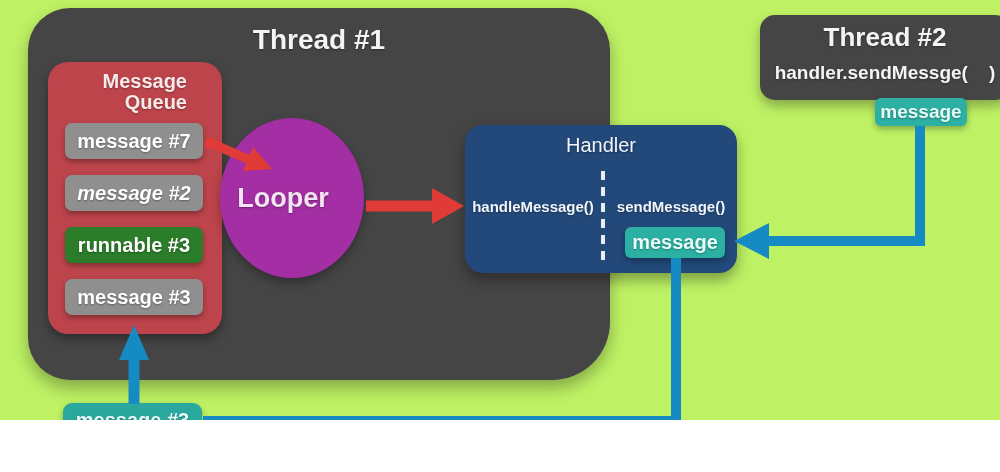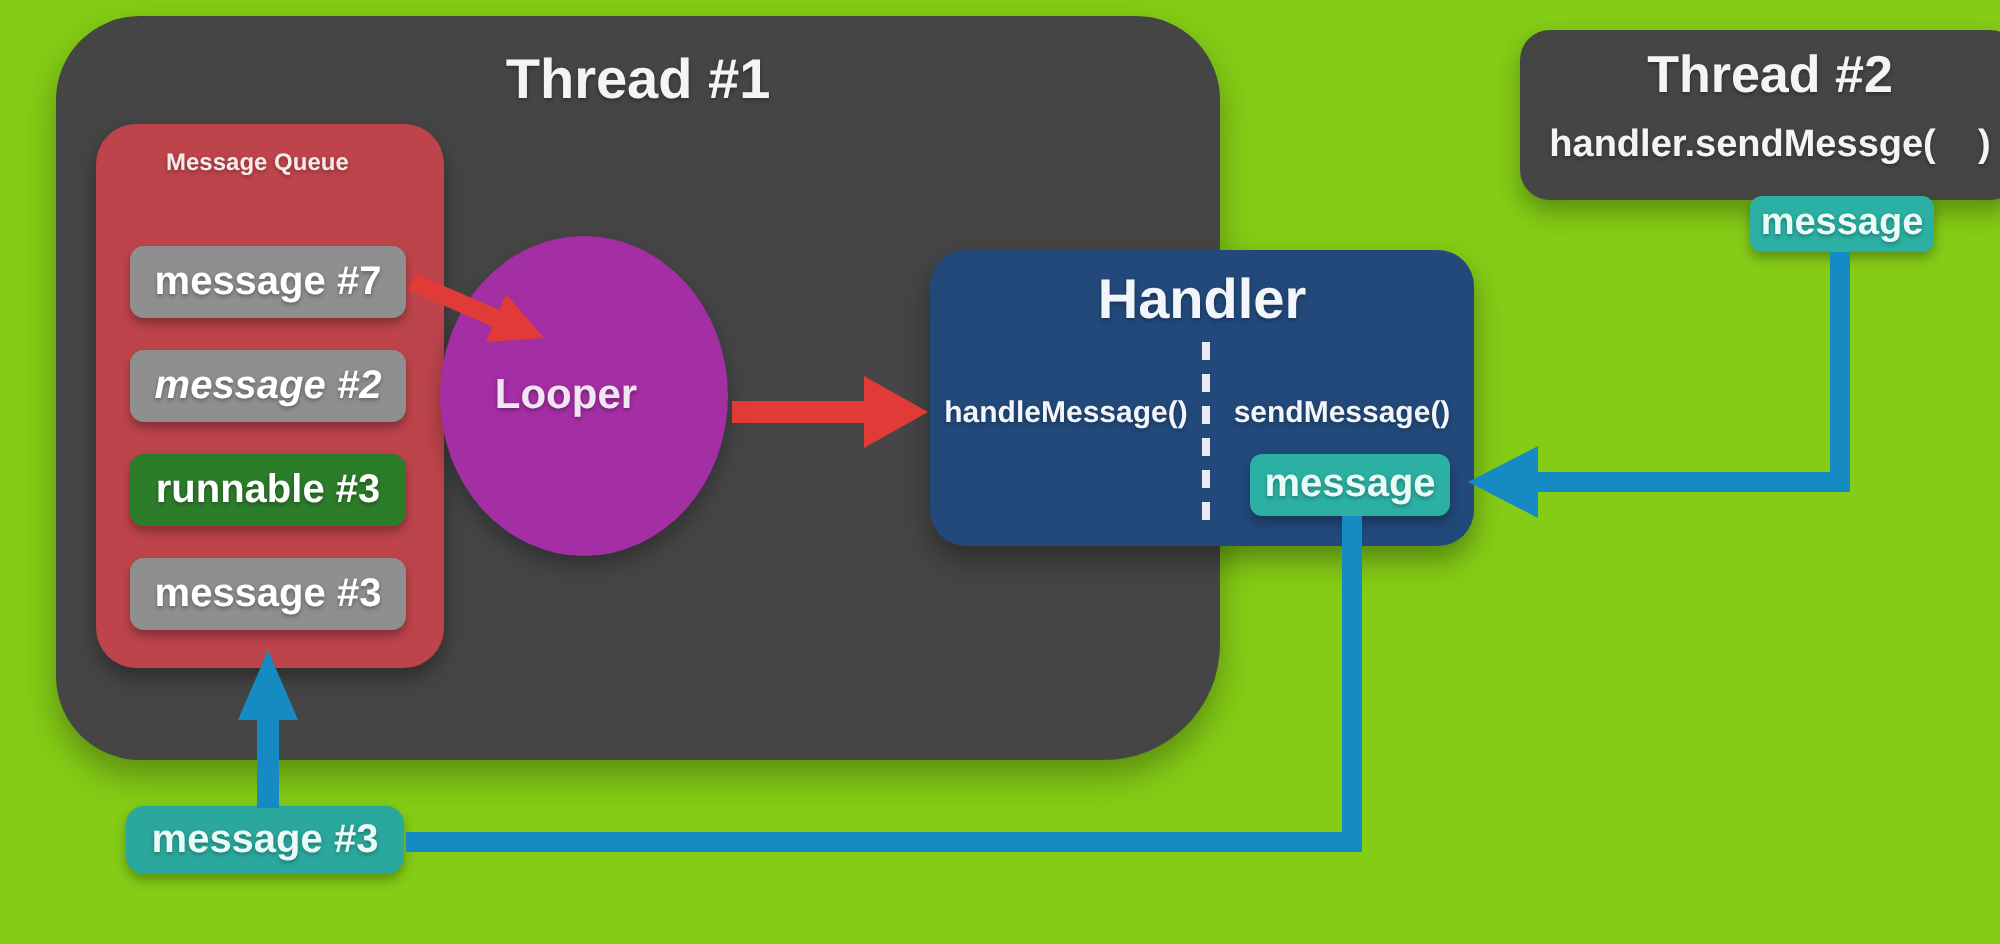--- a/index.html
+++ b/index.html
@@ -2,22 +2,22 @@
 <html><head>
 <meta charset="utf-8">
 <style>
   * { margin: 0; padding: 0; box-sizing: border-box; }
   html, body { background: #ffffff; }
   body { font-family: "Liberation Sans", sans-serif; }
 
   .canvas {
     position: relative;
     width: 1000px;
-    height: 472px;
-    background: #84cc16;
+    height: 420px;
+    background: #bef264;
     overflow: hidden;
   }
 
   .box { position: absolute; }
 
   
   .thread1 {
     left: 28px; top: 8px; width: 582px; height: 372px;
     background: #454545;
     border-radius: 42px 42px 58px 42px;
@@ -32,22 +32,22 @@
 
   
   .queue {
     left: 48px; top: 62px; width: 174px; height: 272px;
     background: #bd444b;
     border-radius: 20px;
     box-shadow: 0 5px 10px rgba(0,0,0,0.35);
   }
   .queue-title {
     width: 104px; margin: 9px auto 0 auto;
-    text-align: left;
-    color: #f6eaea; font-size: 12px; font-weight: bold; line-height: 21px;
+    text-align: right;
+    color: #f6eaea; font-size: 20px; font-weight: bold; line-height: 21px;
     text-shadow: 0 1px 2px rgba(0,0,0,0.3);
   }
   .queue-item {
     position: absolute; left: 17px; width: 138px; height: 36px;
     border-radius: 7px;
     display: flex; align-items: center; justify-content: center;
     color: #ffffff; font-size: 20px; font-weight: bold;
     text-shadow: 0 1px 2px rgba(0,0,0,0.35);
     box-shadow: 0 3px 5px rgba(0,0,0,0.30);
   }
@@ -60,36 +60,36 @@
 
   
   .looper {
     left: 220px; top: 118px; width: 144px; height: 160px;
     background: #a42ea4;
     border-radius: 50%;
     display: flex; align-items: center; justify-content: center;
     box-shadow: 0 5px 10px rgba(0,0,0,0.30);
   }
   .looper-label {
-    color: #f3e4f3; font-size: 21px; font-weight: bold;
+    color: #f3e4f3; font-size: 27px; font-weight: bold;
     margin-right: 18px;
     text-shadow: 0 1px 2px rgba(0,0,0,0.35);
   }
 
   
   .handler {
     left: 465px; top: 125px; width: 272px; height: 148px;
     background: #22497a;
     border-radius: 18px;
     box-shadow: 0 7px 14px rgba(0,0,0,0.35);
   }
   .handler-title {
     position: absolute; top: 9px; left: 0; width: 100%;
     text-align: center;
-    color: #f2f5fa; font-size: 28px; font-weight: bold;
+    color: #f2f5fa; font-size: 20px; font-weight: normal;
     text-shadow: 0 1px 2px rgba(0,0,0,0.35);
   }
   .handler-divider {
     position: absolute; left: 136px; top: 46px; width: 4px; height: 96px;
     background: repeating-linear-gradient(
       to bottom, #e8edf4 0px, #e8edf4 9px,
       rgba(0,0,0,0) 9px, rgba(0,0,0,0) 16px);
   }
   .handler-method {
     position: absolute; top: 196px; height: 20px;

